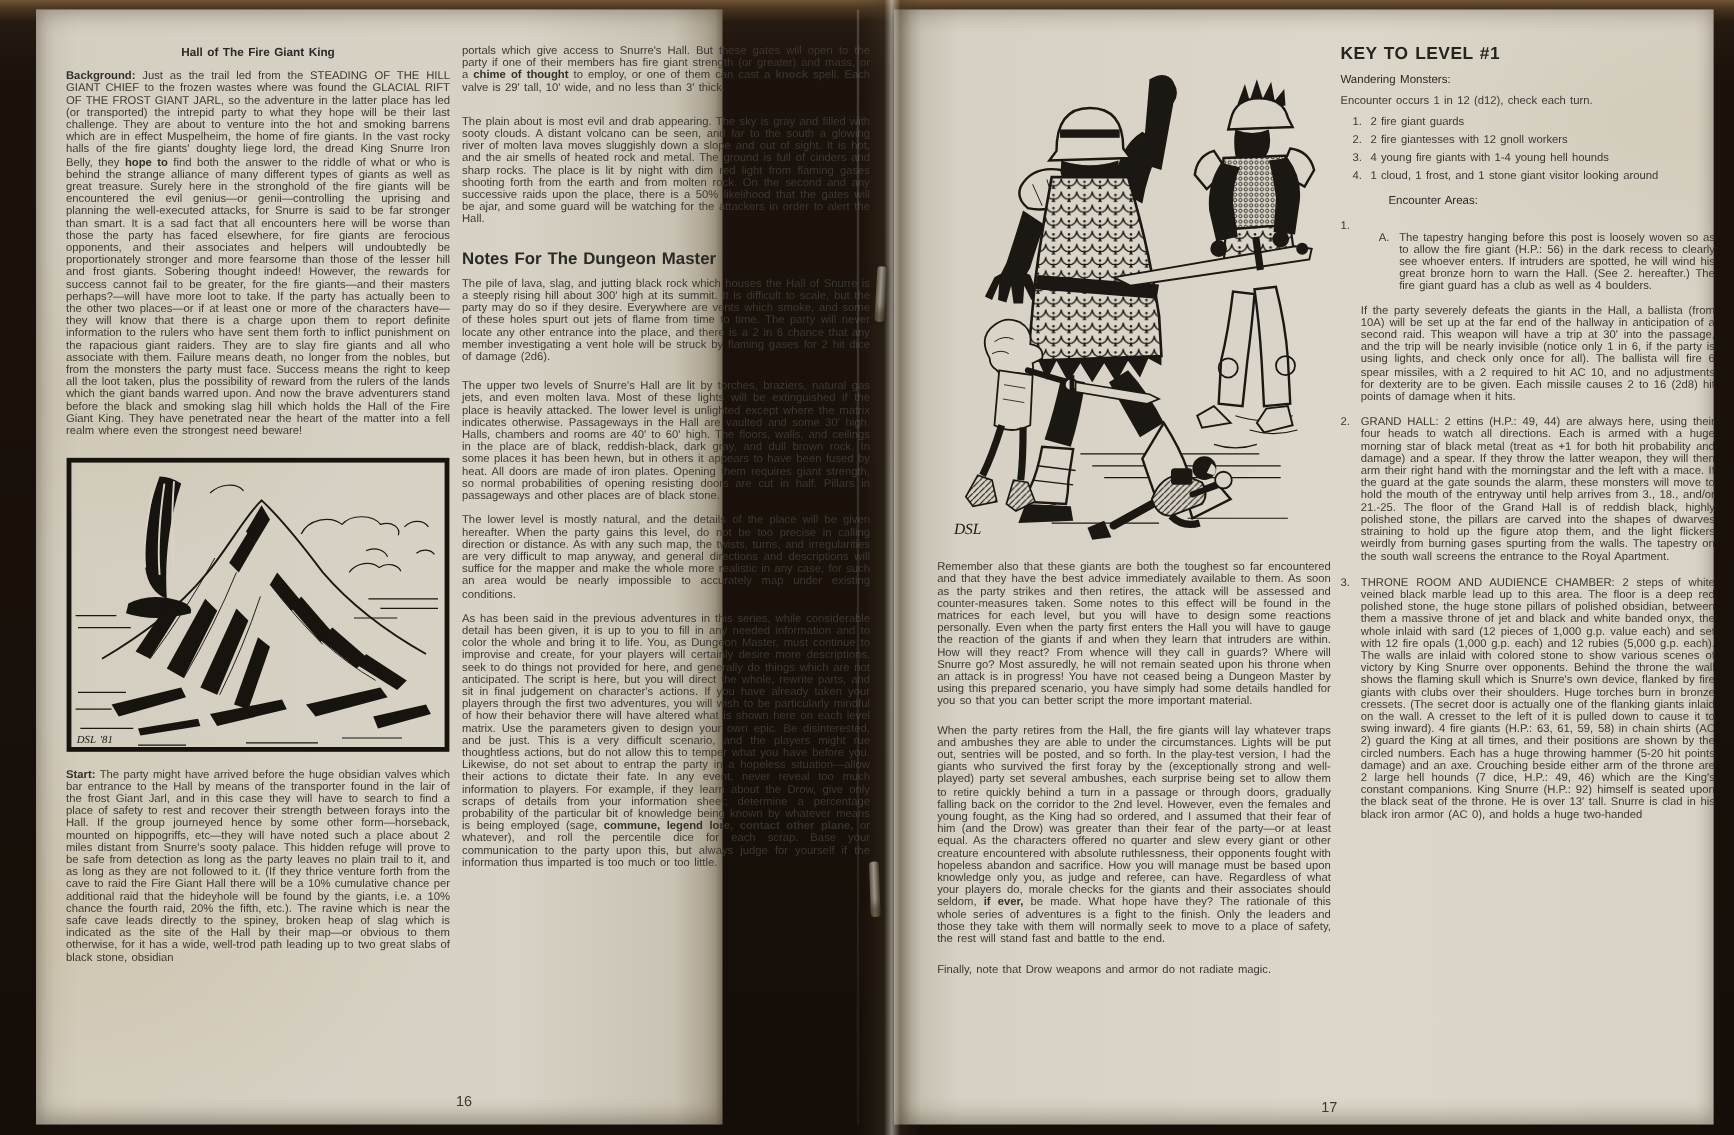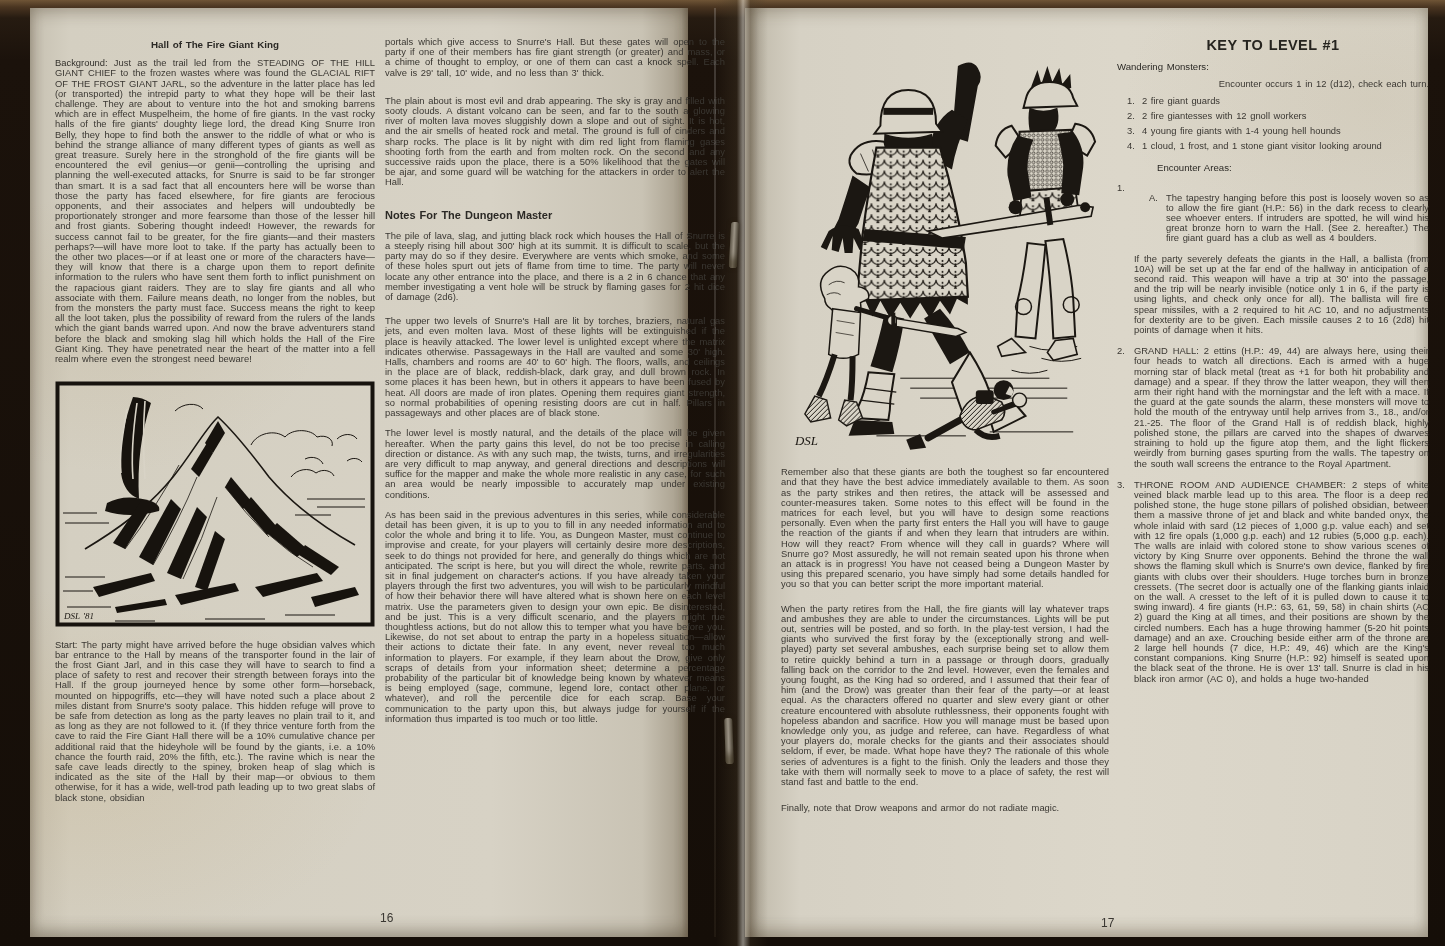--- a/index.html
+++ b/index.html
@@ -1,43 +1,43 @@
 <!DOCTYPE html>
 <html><head>
 <meta charset="utf-8">
 <style>
   html,body{margin:0;padding:0;background:#17100a;}
   .scan{position:relative;width:1445px;height:946px;overflow:hidden;
     font-family:"Liberation Sans",sans-serif;
     background:linear-gradient(180deg,#6f5536 0,#4a3521 7px,#261b11 18px,#1b120b 60px,#150e08 100%);}
   .page{position:absolute;top:8px;height:929px;}
-  .page.left{left:30px;width:658px;
+  .page.left{left:30px;width:572px;
     background:
       radial-gradient(420px 260px at 8% 82%, rgba(186,158,104,.18), rgba(0,0,0,0) 70%),
       radial-gradient(300px 200px at 12% 35%, rgba(170,146,100,.12), rgba(0,0,0,0) 70%),
       linear-gradient(90deg,#c6c0b1 0%,#d4cfc1 6%,#d7d2c5 70%,#c9c3b4 93%,#a79e8c 99%,#8d8270 100%);
     box-shadow:inset 0 6px 14px rgba(60,45,25,.25), inset 0 -8px 14px rgba(60,45,25,.3);}
   .page.right{left:745px;width:683px;
     background:
       radial-gradient(360px 240px at 92% 10%, rgba(160,140,100,.10), rgba(0,0,0,0) 70%),
       linear-gradient(90deg,#9e9483 0%,#c3bdae 2%,#d6d1c4 8%,#dcd7ca 55%,#d8d3c6 100%);
     box-shadow:inset 0 6px 14px rgba(60,45,25,.22), inset 0 -8px 14px rgba(60,45,25,.28);}
   .gutter-shadow{position:absolute;left:716px;top:0;width:52px;height:946px;
     background:linear-gradient(90deg,rgba(0,0,0,0) 0%,rgba(70,58,40,.35) 40%,rgba(245,242,232,.5) 52%,rgba(70,58,40,.30) 66%,rgba(0,0,0,0) 100%);}
   .crease{position:absolute;background:linear-gradient(180deg,rgba(255,255,255,.35),rgba(120,105,80,.25));}
   .staple{position:absolute;width:8px;height:46px;border-radius:3px;
     background:linear-gradient(90deg,#6d665a,#a9a193 45%,#4f483d);
     box-shadow:0 0 4px rgba(40,30,15,.6), inset 0 -10px 6px rgba(40,30,10,.5);}
   .col{position:absolute;text-align:justify;font-size:9.4px;line-height:10.2px;
     color:#3a3732;word-spacing:1px;}
   .col p{margin:0 0 10px 0;}
-  b{font-weight:normal;color:#32302b;}
+  b{font-weight:bold;color:#32302b;}
   .doc-title{font-weight:bold;text-align:center;color:#2b2925;margin:0 0 8px 0;font-size:9.8px;}
-  .dm-heading{font-weight:bold;color:#2b2925;margin:22px 0 11px 0;text-align:left;font-size:11px;}
-  .key-title{font-weight:bold;text-align:center;font-size:14.5px;color:#26241f;letter-spacing:.4px;margin:0 0 12px 0;}
+  .dm-heading{font-weight:bold;color:#2b2925;margin:22px 0 11px 0;text-align:left;font-size:14px;}
+  .key-title{font-weight:bold;text-align:left;font-size:14.5px;color:#26241f;letter-spacing:.4px;margin:0 0 12px 0;}
   .sec-heading{font-weight:normal;color:#2b2925;text-align:left;margin:0 0 7px 0;font-size:9.6px;}
   .wm-row{display:flex;margin:0 0 5px 10px;text-align:left;}
   .wm-num{width:15px;flex:none;}
   .area{display:flex;margin:0 0 11px 0;}
   .area-num{width:17px;flex:none;}
   .area-body{flex:1;}
   .sub{display:flex;margin:10px 0 10px 15px;}
   .sub-num{width:17px;flex:none;}
   .cont{margin-top:10px;}
   .illus-frame{width:320px;height:246px;margin:7px 0 10px 0;}
@@ -213,21 +213,21 @@
       </svg>
 
       <p>Remember also that these giants are both the toughest so far encountered and that they have the best advice immediately available to them. As soon as the party strikes and then retires, the attack will be assessed and counter-measures taken. Some notes to this effect will be found in the matrices for each level, but you will have to design some reactions personally. Even when the party first enters the Hall you will have to gauge the reaction of the giants if and when they learn that intruders are within. How will they react? From whence will they call in guards? Where will Snurre go? Most assuredly, he will not remain seated upon his throne when an attack is in progress! You have not ceased being a Dungeon Master by using this prepared scenario, you have simply had some details handled for you so that you can better script the more important material.</p>
       <p style="margin-top:14px;">When the party retires from the Hall, the fire giants will lay whatever traps and ambushes they are able to under the circumstances. Lights will be put out, sentries will be posted, and so forth. In the play-test version, I had the giants who survived the first foray by the (exceptionally strong and well-played) party set several ambushes, each surprise being set to allow them to retire quickly behind a turn in a passage or through doors, gradually falling back on the corridor to the 2nd level. However, even the females and young fought, as the King had so ordered, and I assumed that their fear of him (and the Drow) was greater than their fear of the party—or at least equal. As the characters offered no quarter and slew every giant or other creature encountered with absolute ruthlessness, their opponents fought with hopeless abandon and sacrifice. How you will manage must be based upon knowledge only you, as judge and referee, can have. Regardless of what your players do, morale checks for the giants and their associates should seldom, <b>if ever,</b> be made. What hope have they? The rationale of this whole series of adventures is a fight to the finish. Only the leaders and those they take with them will normally seek to move to a place of safety, the rest will stand fast and battle to the end.</p>
       <p style="margin-top:16px;">Finally, note that Drow weapons and armor do not radiate magic.</p>
     </div>
 
     <div class="col" style="left:372px;top:32px;width:312px;">
       <div class="key-title">KEY TO LEVEL #1</div>
       <div class="sec-heading">Wandering Monsters:</div>
-      <p style="margin-bottom:6px;text-align:right;">Encounter occurs 1 in 12 (d12), check each turn.</p>
+      <p style="margin-bottom:6px;text-align:left;">Encounter occurs 1 in 12 (d12), check each turn.</p>
 
       <div class="wm-row">
         <span class="wm-num">1.</span>
         <span>2 fire giant guards</span>
       </div>
       <div class="wm-row">
         <span class="wm-num">2.</span>
         <span>2 fire giantesses with 12 gnoll workers</span>
       </div>
       <div class="wm-row">

